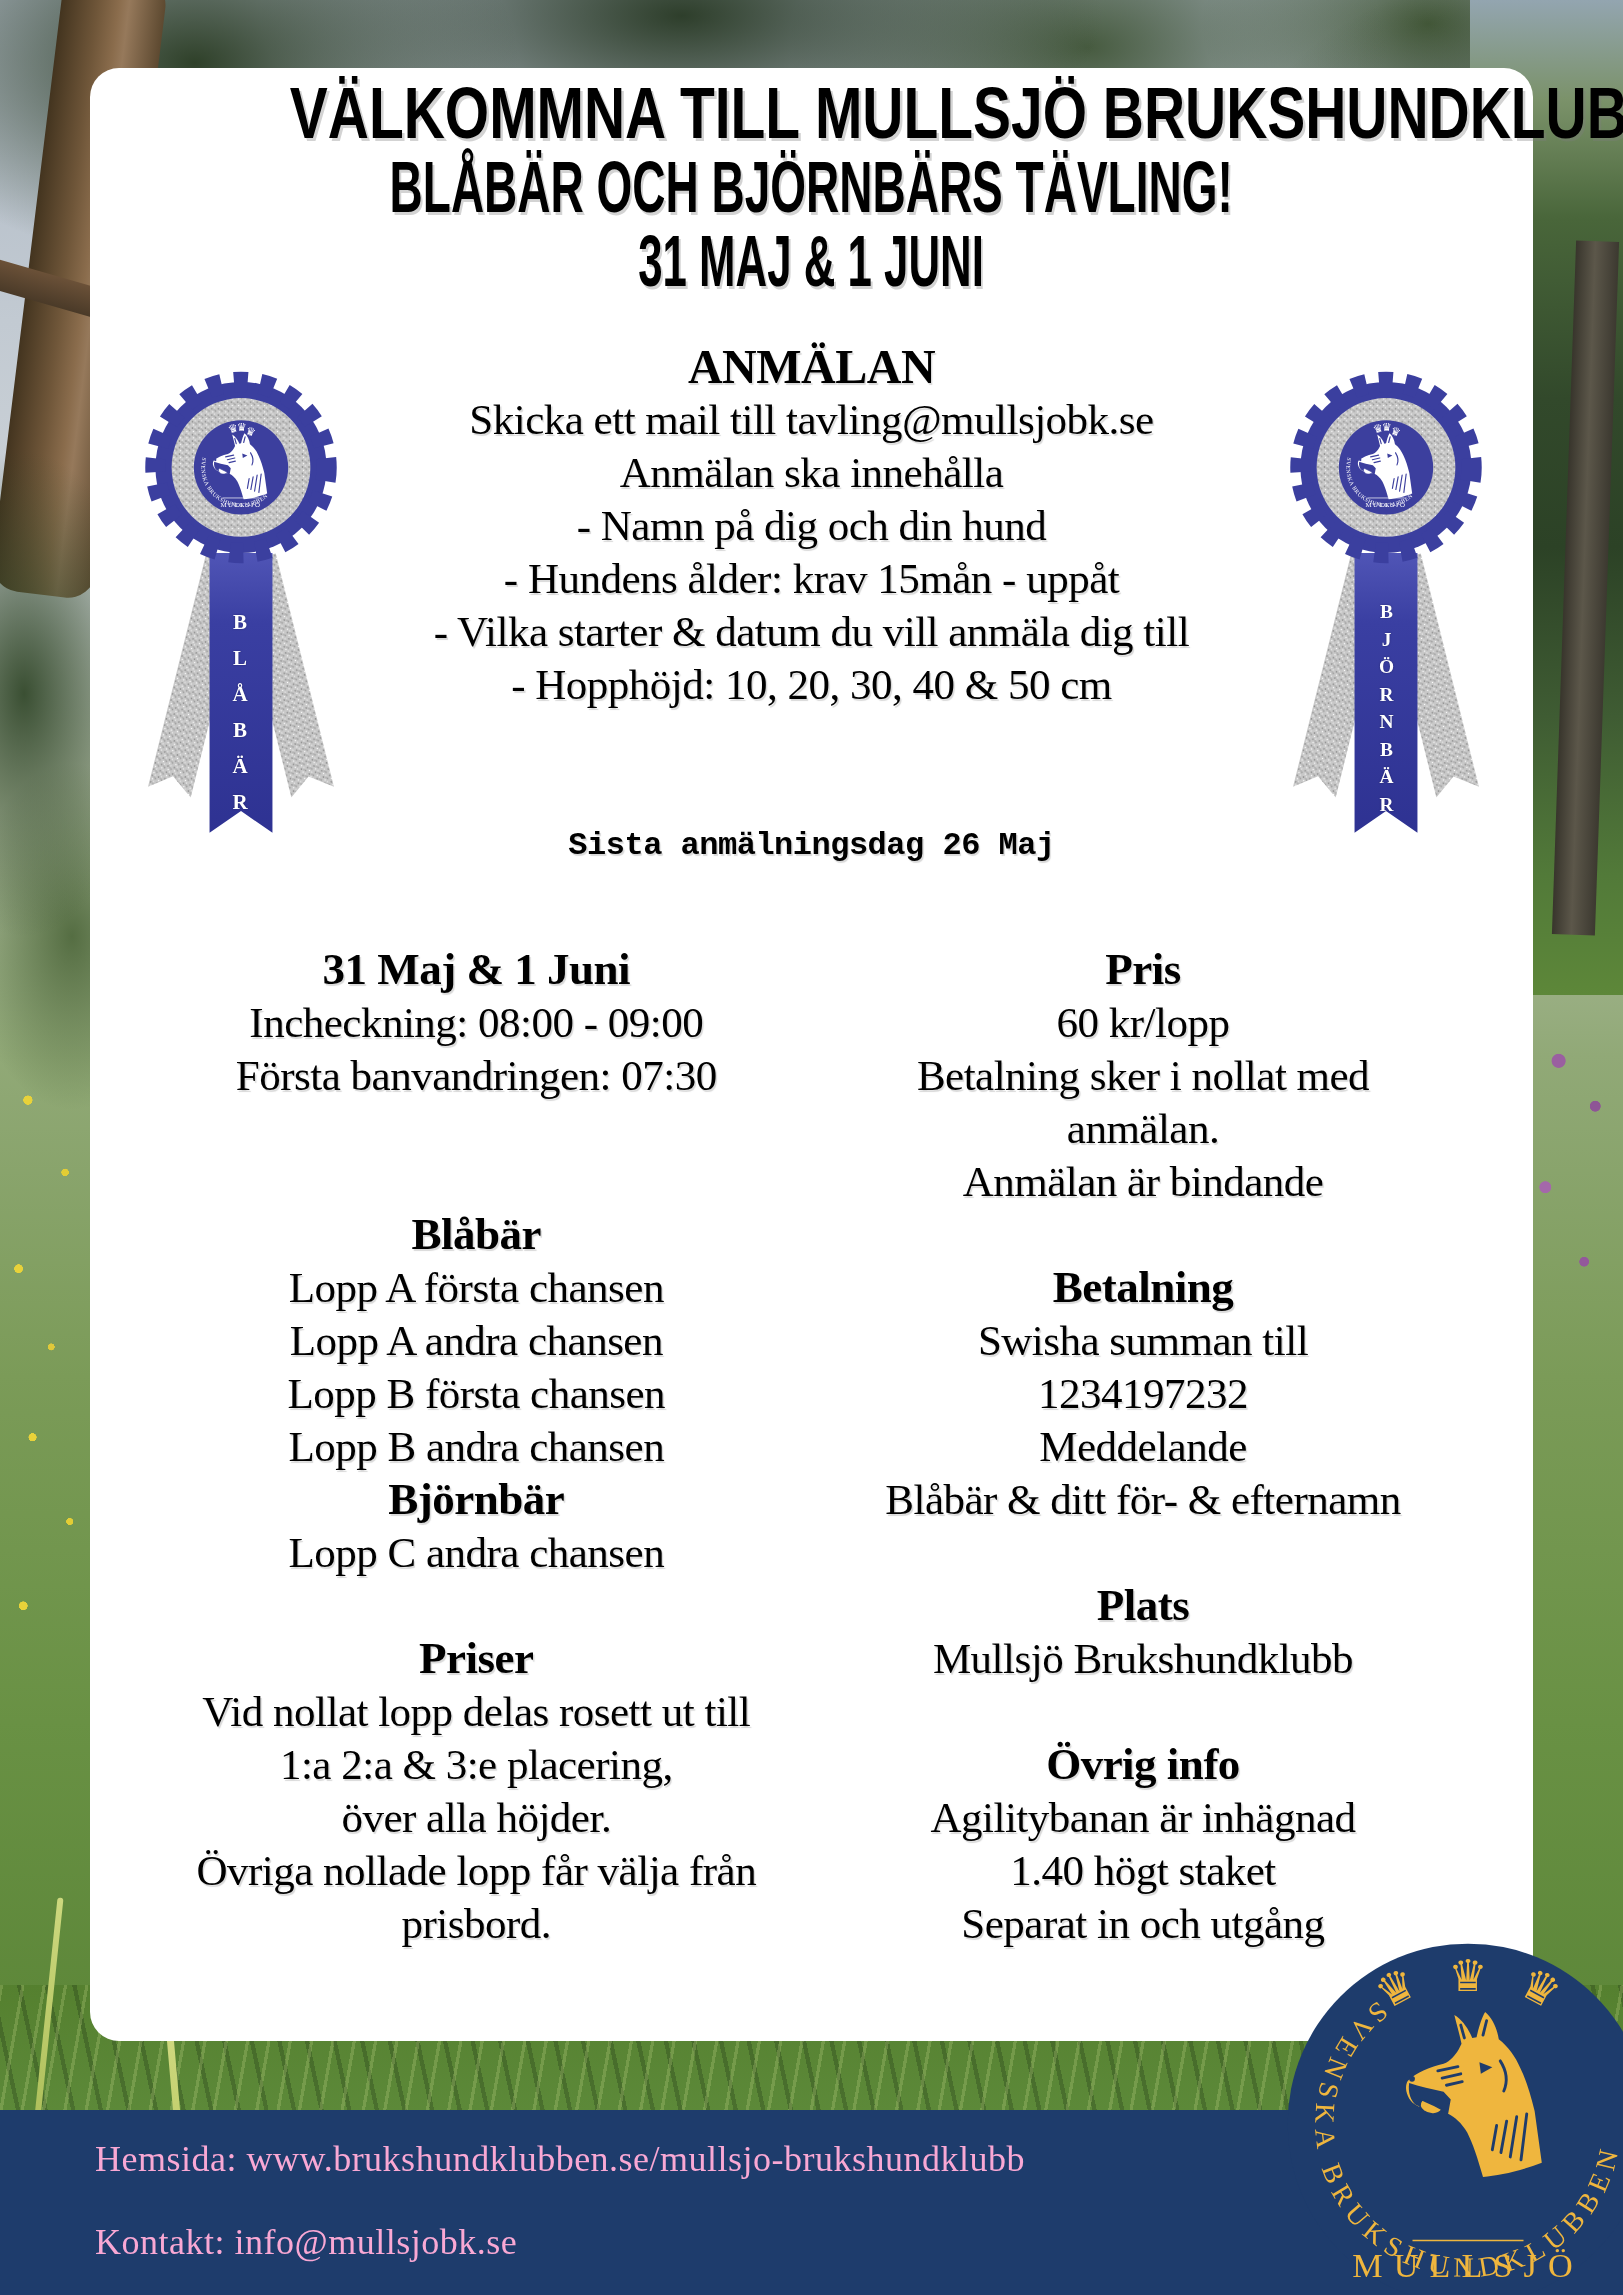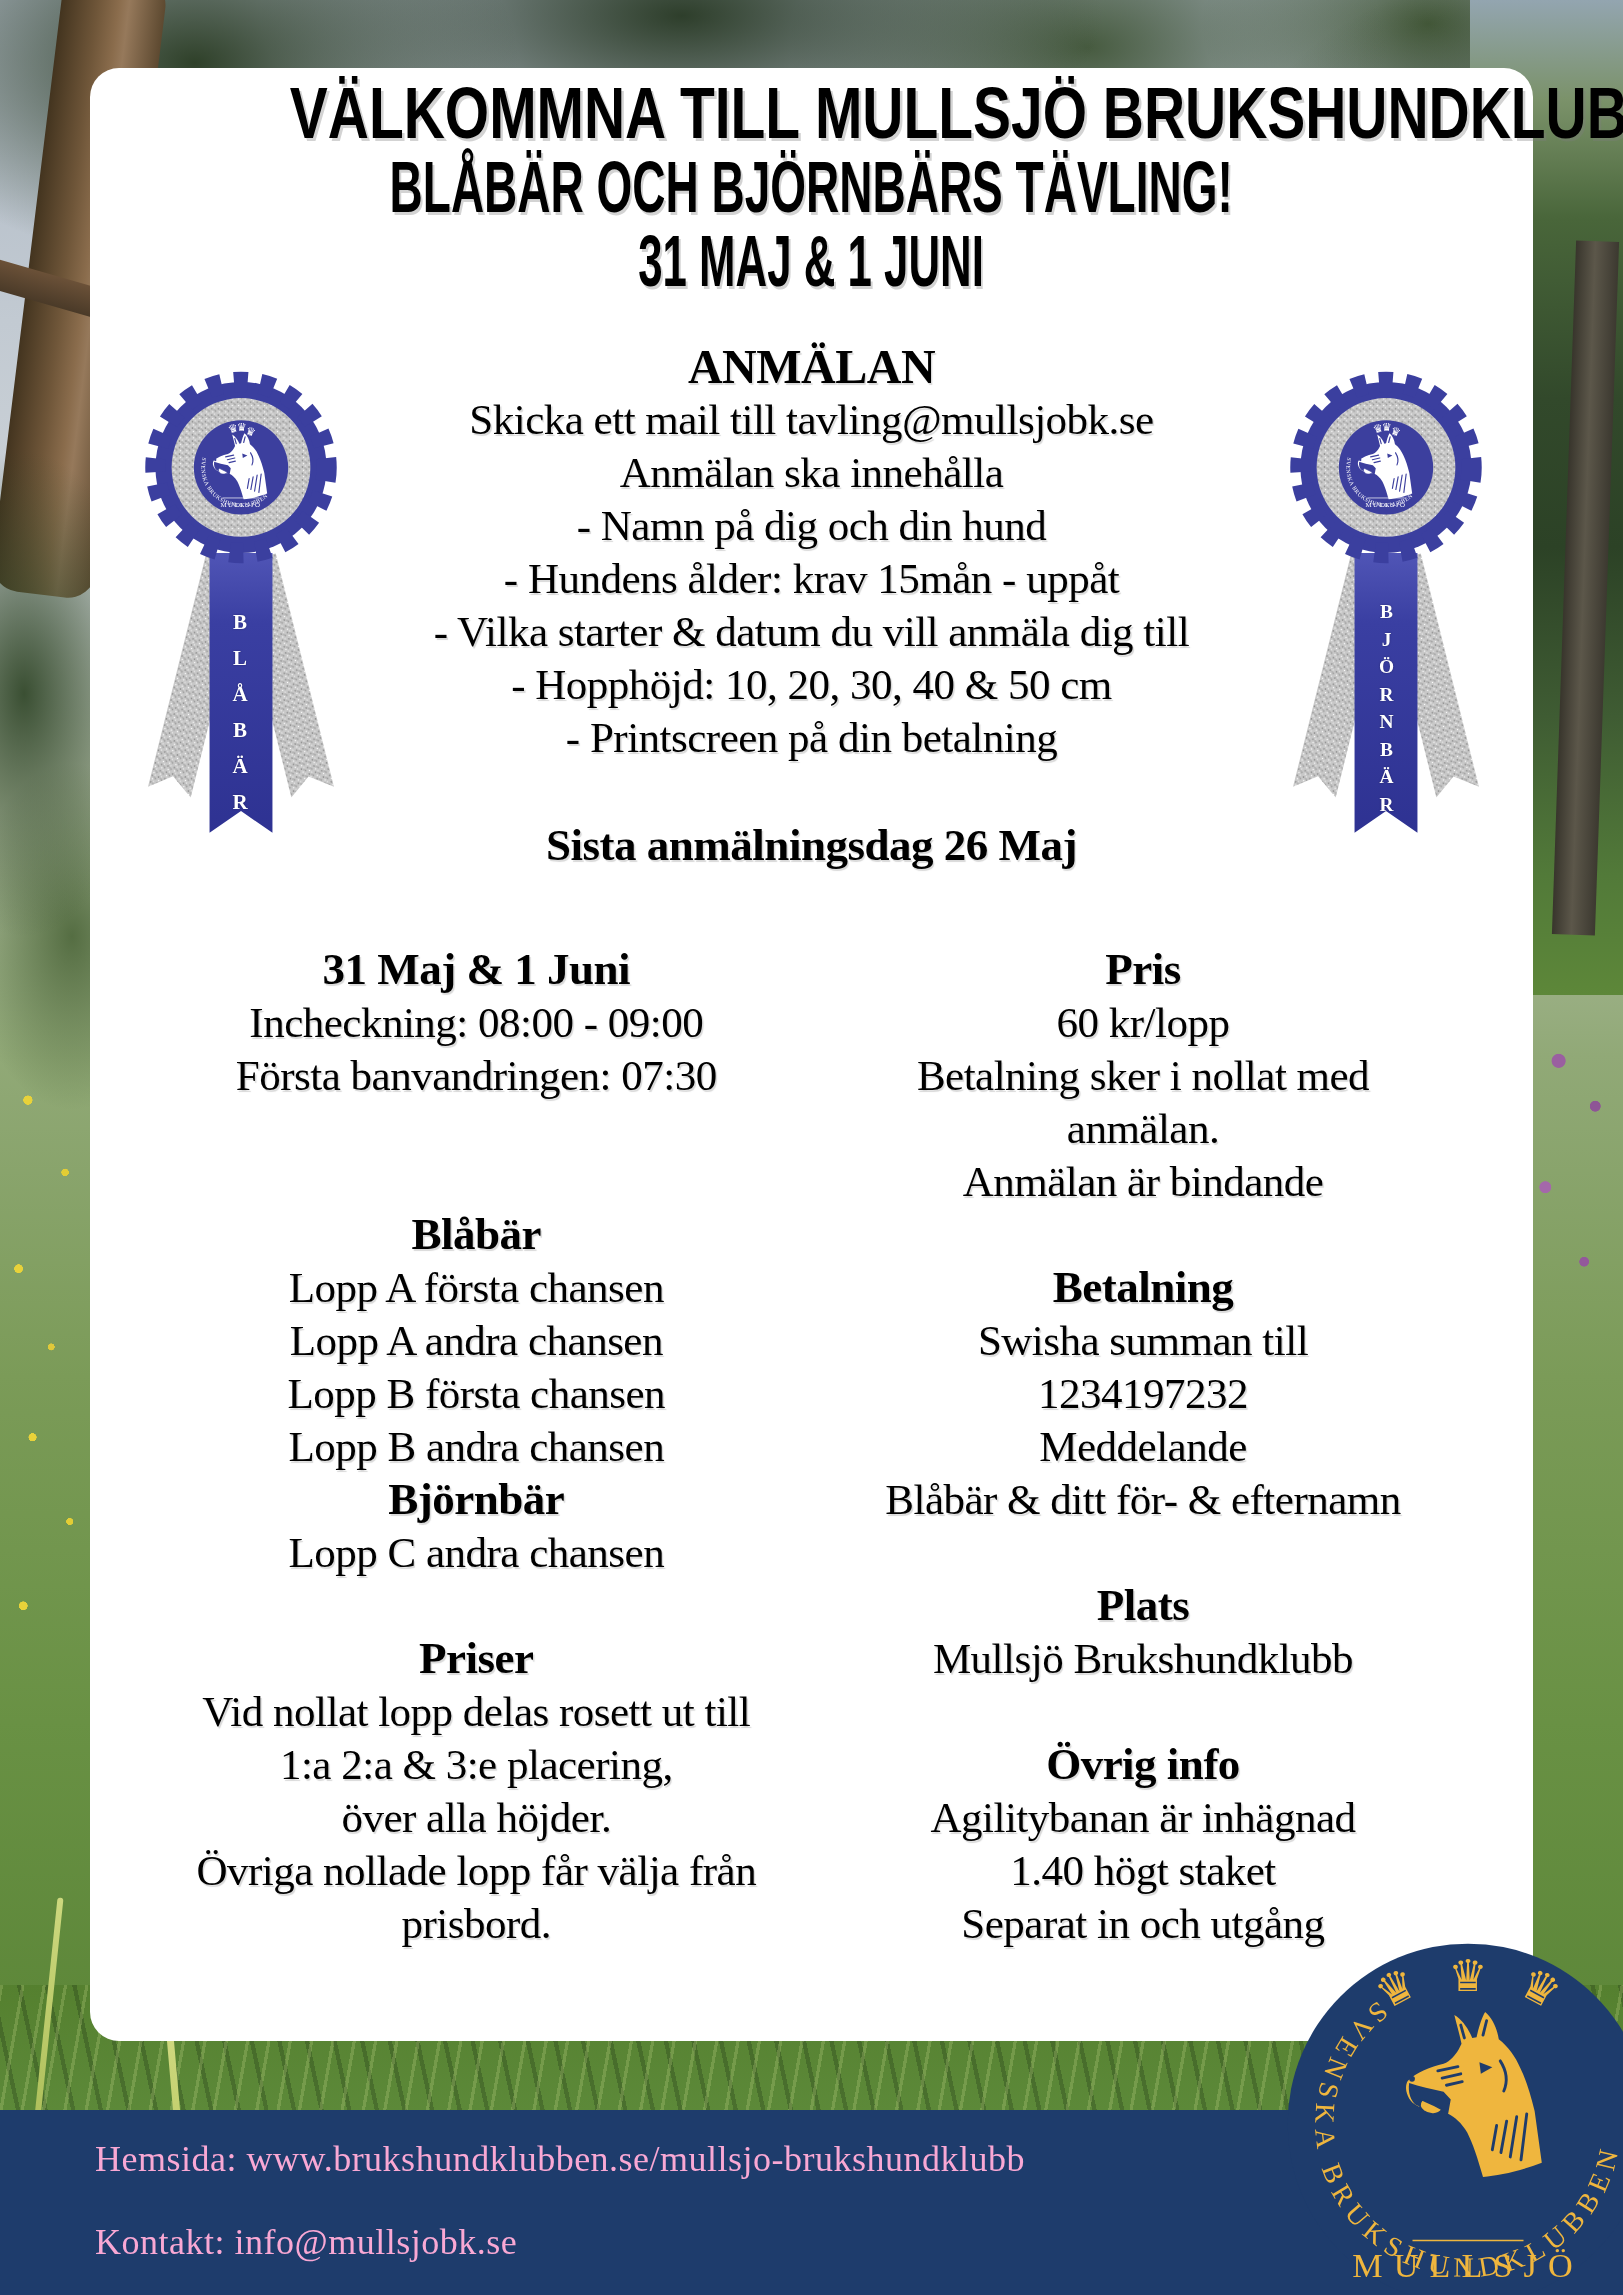--- a/index.html
+++ b/index.html
@@ -72,21 +72,21 @@
   .title-line.t3 > span{transform:scaleX(.60);}
 
   .ln{height:53px;line-height:53px;font-size:43px;white-space:nowrap;letter-spacing:-0.5px;
       text-shadow:1.4px 1.9px 0.9px rgba(145,145,145,.35);}
   .hd{font-weight:700;font-size:45px;}
   .sp{height:53px;}
 
   .anmalan{position:absolute;left:0;top:272px;width:100%;text-align:center;}
   .anmalan .hd{font-size:48px;}
   .deadline-row{position:absolute;left:0;top:751px;width:100%;text-align:center;}
-  .deadline-row .ln{font-weight:700;font-size:45px;}
+  .deadline-row .ln{font-weight:700;font-size:32px;font-family:Liberation Mono, monospace;}
 
   .col{position:absolute;text-align:center;}
   .col-left{left:2.3px;top:875px;width:768px;}
   .col-right{left:720px;top:875px;width:666px;}
 
   
   .rosette{position:absolute;width:204px;height:481px;z-index:3;}
   .rosette.left{left:139px;top:368px;}
   .rosette.right{left:1284px;top:368px;}
   .ribbon-label{position:absolute;z-index:4;writing-mode:vertical-lr;text-orientation:upright;
@@ -169,21 +169,20 @@
   </div>
 
   <div class="anmalan">
     <div class="ln hd">ANMÄLAN</div>
     <div class="ln">Skicka ett mail till tavling@mullsjobk.se</div>
     <div class="ln">Anmälan ska innehålla</div>
     <div class="ln">- Namn på dig och din hund</div>
     <div class="ln">- Hundens ålder: krav 15mån - uppåt</div>
     <div class="ln">- Vilka starter &amp; datum du vill anmäla dig till</div>
     <div class="ln">- Hopphöjd: 10, 20, 30, 40 &amp; 50 cm</div>
-    <div class="ln">- Printscreen på din betalning</div>
   </div>
 
   <div class="deadline-row">
     <div class="ln">Sista anmälningsdag 26 Maj</div>
   </div>
 
   <div class="col col-left">
     <div class="ln hd">31 Maj &amp; 1 Juni</div>
     <div class="ln">Incheckning: 08:00 - 09:00</div>
     <div class="ln">Första banvandringen: 07:30</div>

